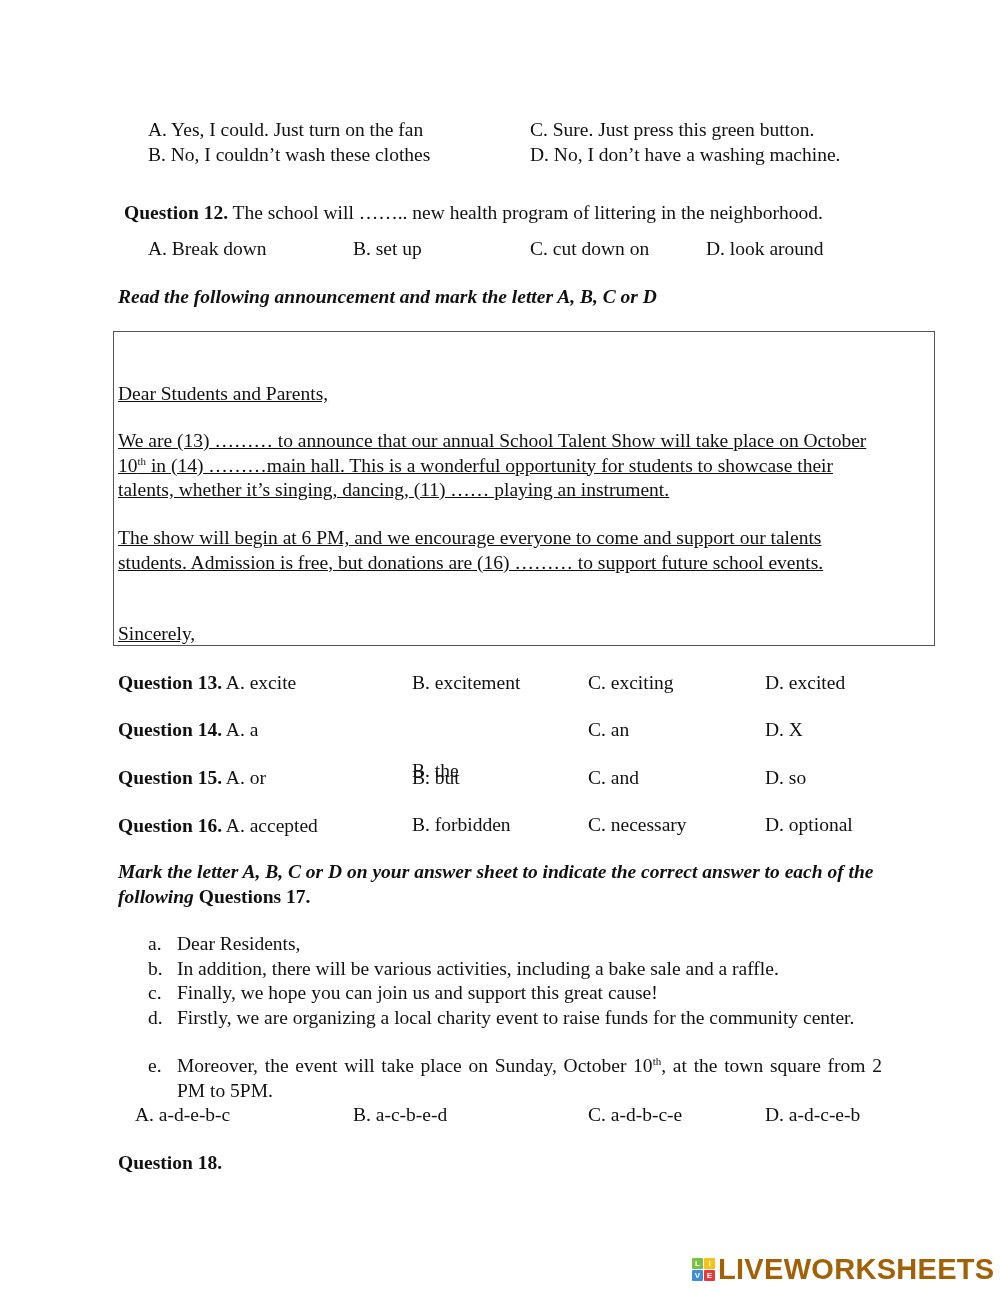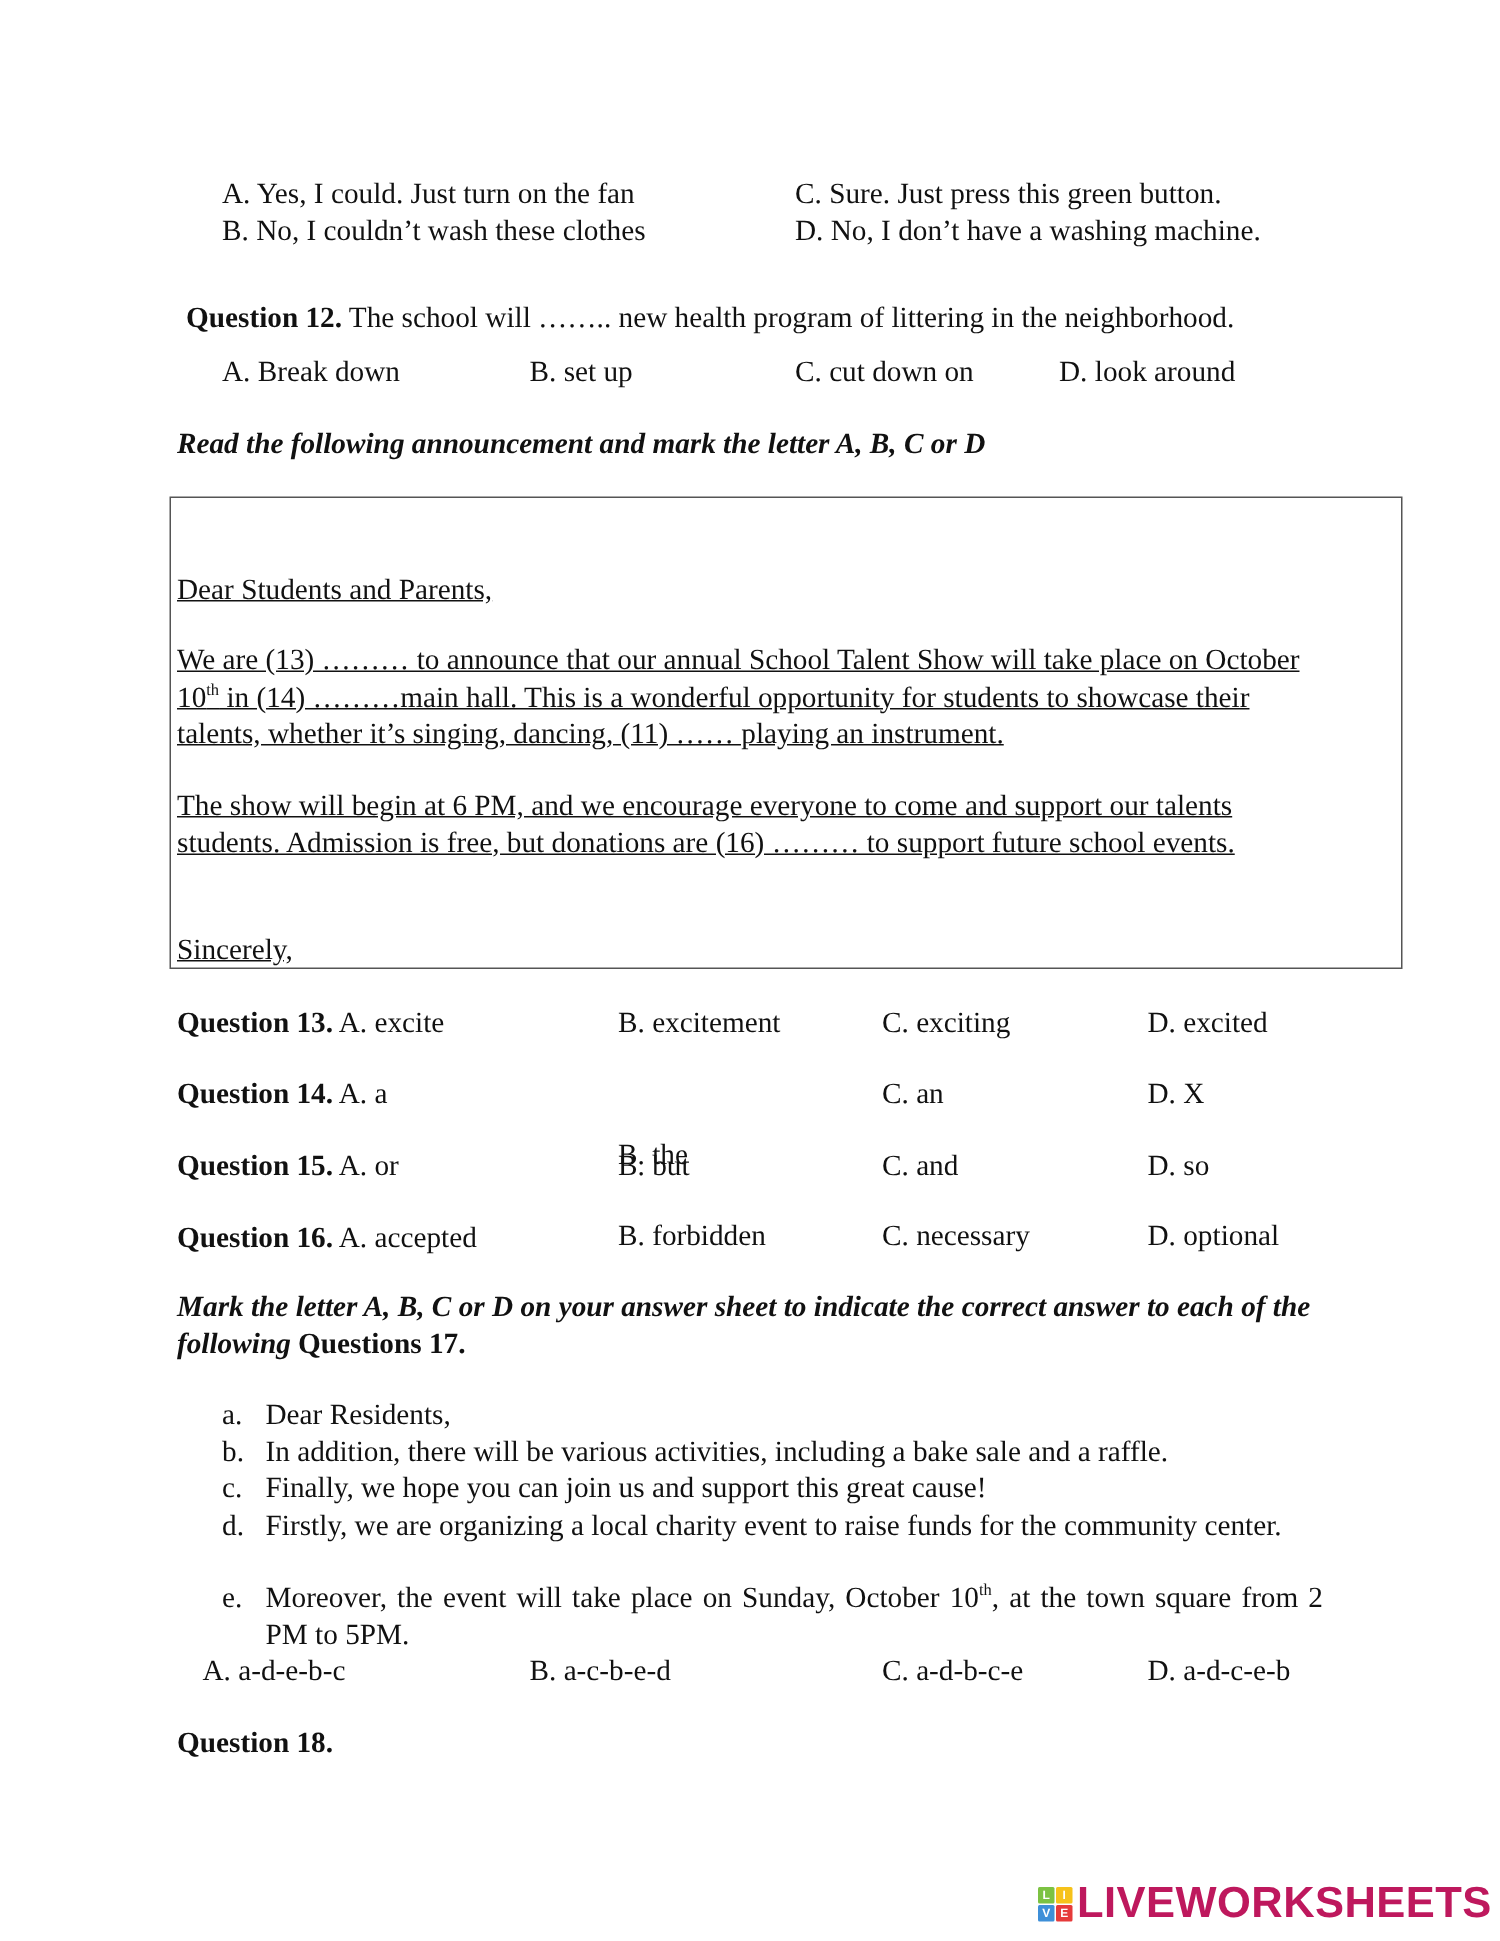--- a/index.html
+++ b/index.html
@@ -11,21 +11,21 @@
   sup { font-size: 11px; line-height: 0; vertical-align: super; }
   .box { position: absolute; left: 113px; top: 331px; width: 822px; height: 315px;
          border: 1px solid #555; box-sizing: border-box; }
   .box-title { position: absolute; left: 0; right: 0; top: 4px; text-align: center; font-weight: bold; line-height: 24px; }
   .para { position: absolute; left: 4px; width: 780px; line-height: 24.5px; white-space: normal; text-decoration: underline; }
   .just { text-align: justify; }
   .logo { position: absolute; left: 692px; top: 1256px; height: 26px; display: flex; align-items: center; }
   .tiles { display: grid; grid-template-columns: 11px 11px; grid-template-rows: 11px 11px; gap: 1px; margin-right: 3px; }
   .tile { font-family: "Liberation Sans", sans-serif; font-size: 8px; font-weight: bold; color: #fff;
           display: flex; align-items: center; justify-content: center; border-radius: 1px; }
-  .logo-text { font-family: "Liberation Sans", sans-serif; font-weight: bold; font-size: 29px; color: #be185d; letter-spacing: 0.3px; line-height: 26px; }
+  .logo-text { font-family: "Liberation Sans", sans-serif; font-weight: bold; font-size: 29px; color: #a16207; letter-spacing: 0.3px; line-height: 26px; }
 </style>
 </head>
 <body>
 
 <div class="abs" style="left:148px; top:118px;">A.  Yes, I could. Just turn on the fan</div>
 <div class="abs" style="left:530px; top:118px;">C. Sure. Just press this green button.</div>
 <div class="abs" style="left:148px; top:143px;">B.  No, I couldn’t wash these clothes</div>
 <div class="abs" style="left:530px; top:143px;">D. No, I don’t have a washing machine.</div>
 
 <div class="abs" style="left:124px; top:190px;margin-top:11px;">

